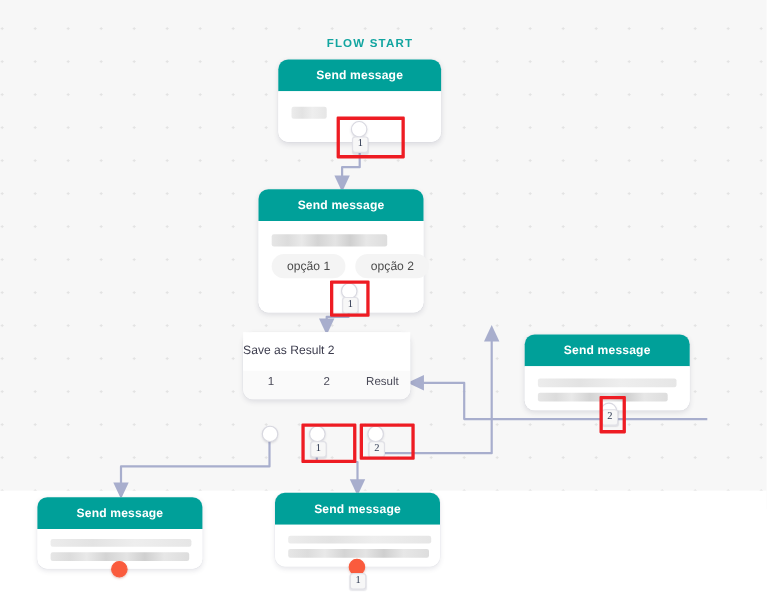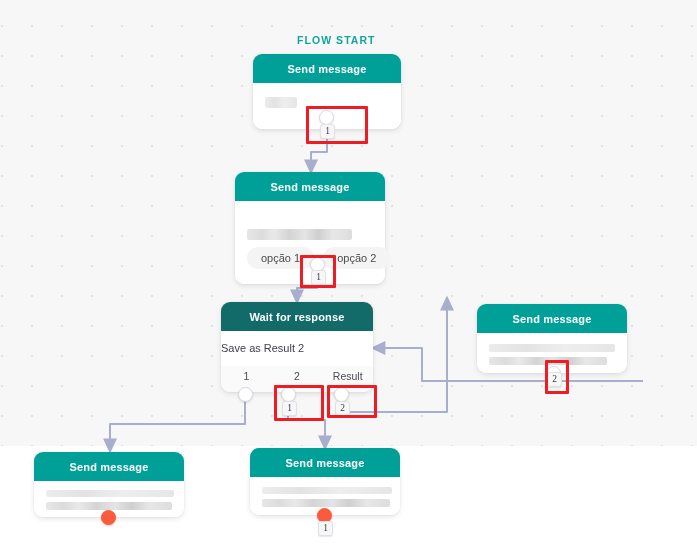--- a/index.html
+++ b/index.html
@@ -195,34 +195,33 @@
     <div class="node-body" style="height:46px; padding-top:14px;">
       <div class="bar soft" style="width:32px;"></div>
     </div>
   </div>
   <div class="port" style="left:319px; top:110px;"></div>
   <div class="badge" style="left:320px; top:124px;">1</div>
   <div class="annot" style="left:306px; top:106px; width:62px; height:38px;"></div>
 
   <div class="node" style="left:235px; top:172px; width:150px;">
     <div class="node-head">Send message</div>
-    <div class="node-body" style="height:83px; padding-top:28px;text-align:right;">
+    <div class="node-body" style="height:83px; padding-top:12px;text-align:right;">
       <div class="bar" style="width:105px;"></div>
       <div class="chips">
         <div class="chip">opção 1</div>
         <div class="chip">opção 2</div>
       </div>
     </div>
   </div>
   <div class="port" style="left:310px; top:257px;"></div>
   <div class="badge" style="left:311px; top:270px;">1</div>
   <div class="annot" style="left:300px; top:255px; width:36px; height:33px;"></div>
 
   <div class="node" style="left:221px; top:302px; width:152px;">
-    <div class="node-head dark">Wait for response</div>
     <div class="result-row">Save as Result 2</div>
     <div class="ports-strip">
       <div class="port-col">1</div>
       <div class="port-col">2</div>
       <div class="port-col">Result</div>
     </div>
   </div>
 
   <div class="port" style="left:238px; top:387px;"></div>
 

